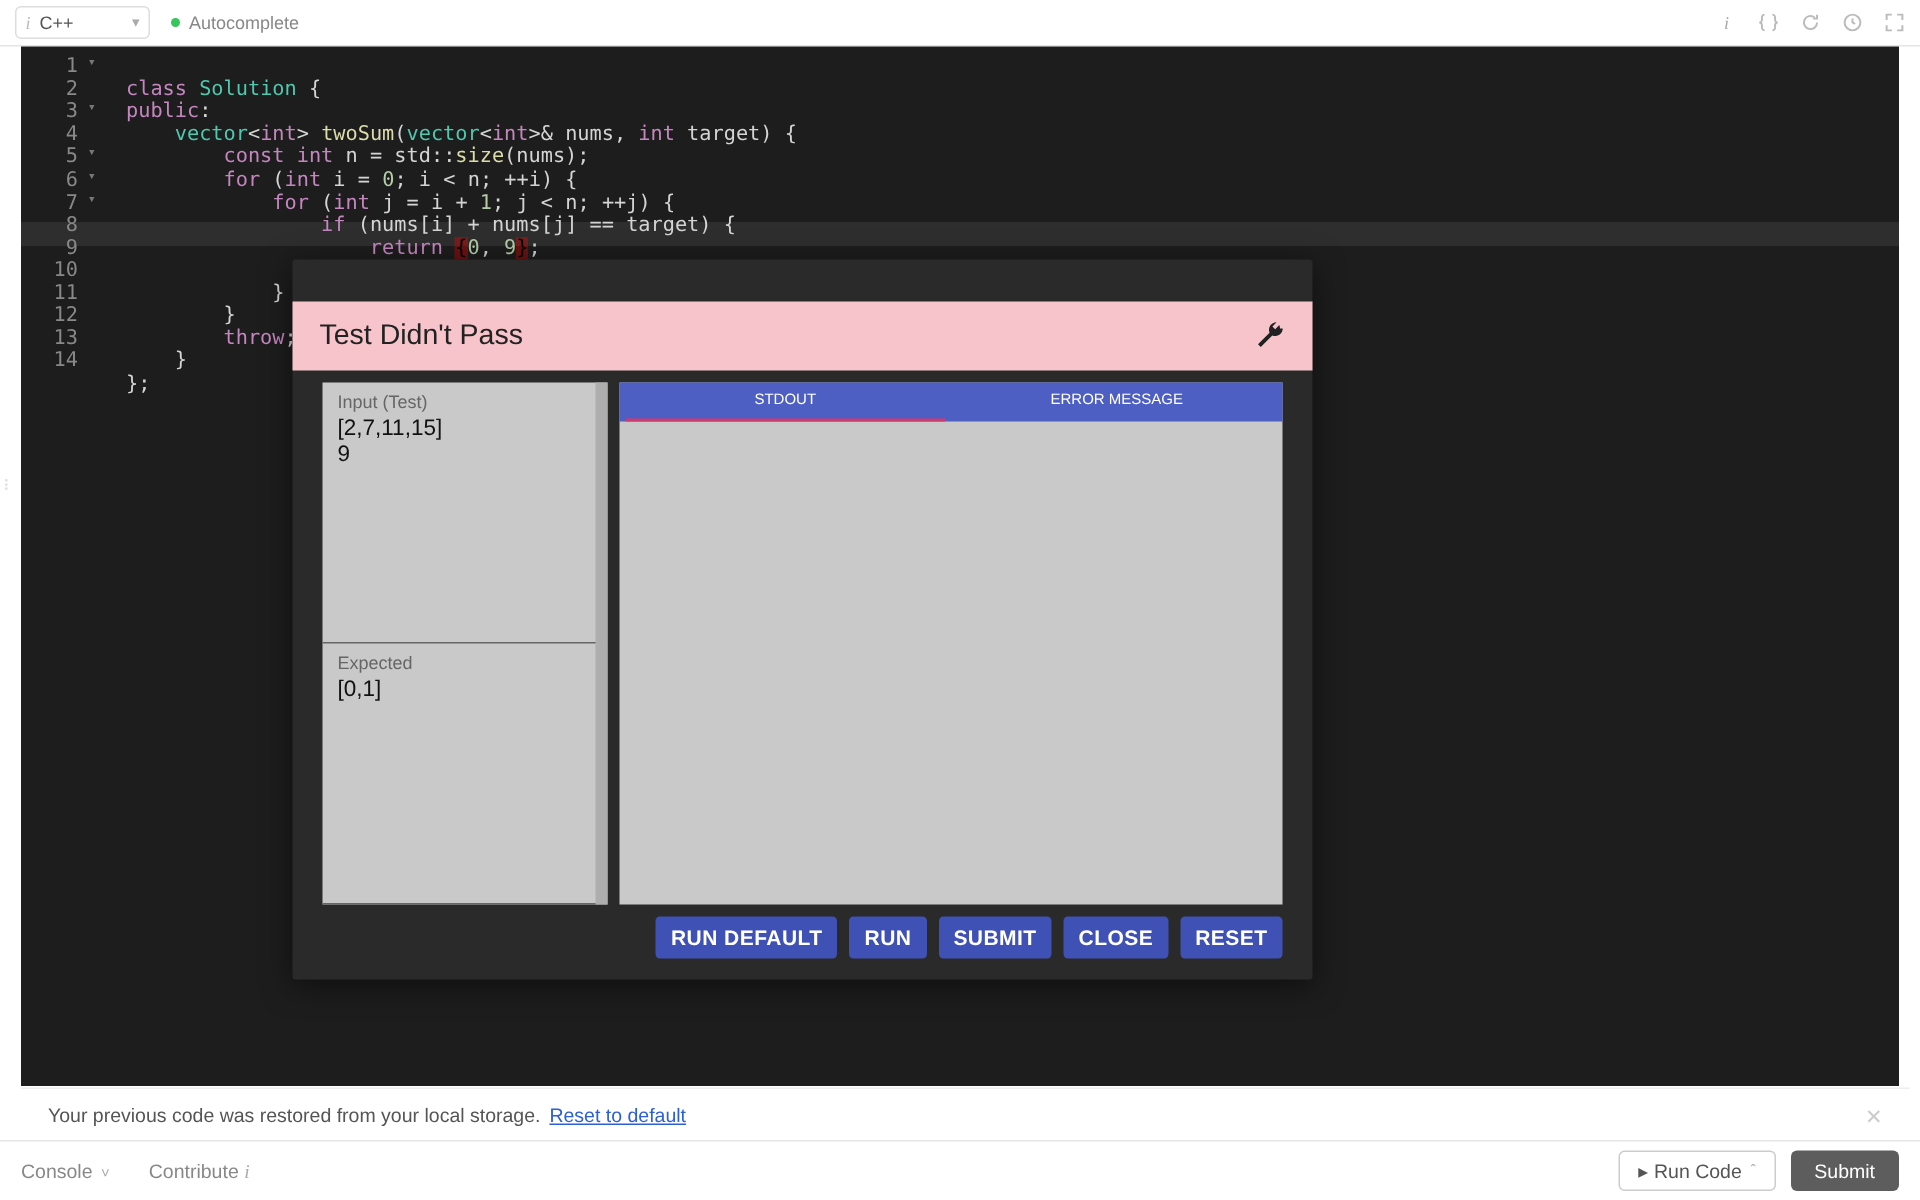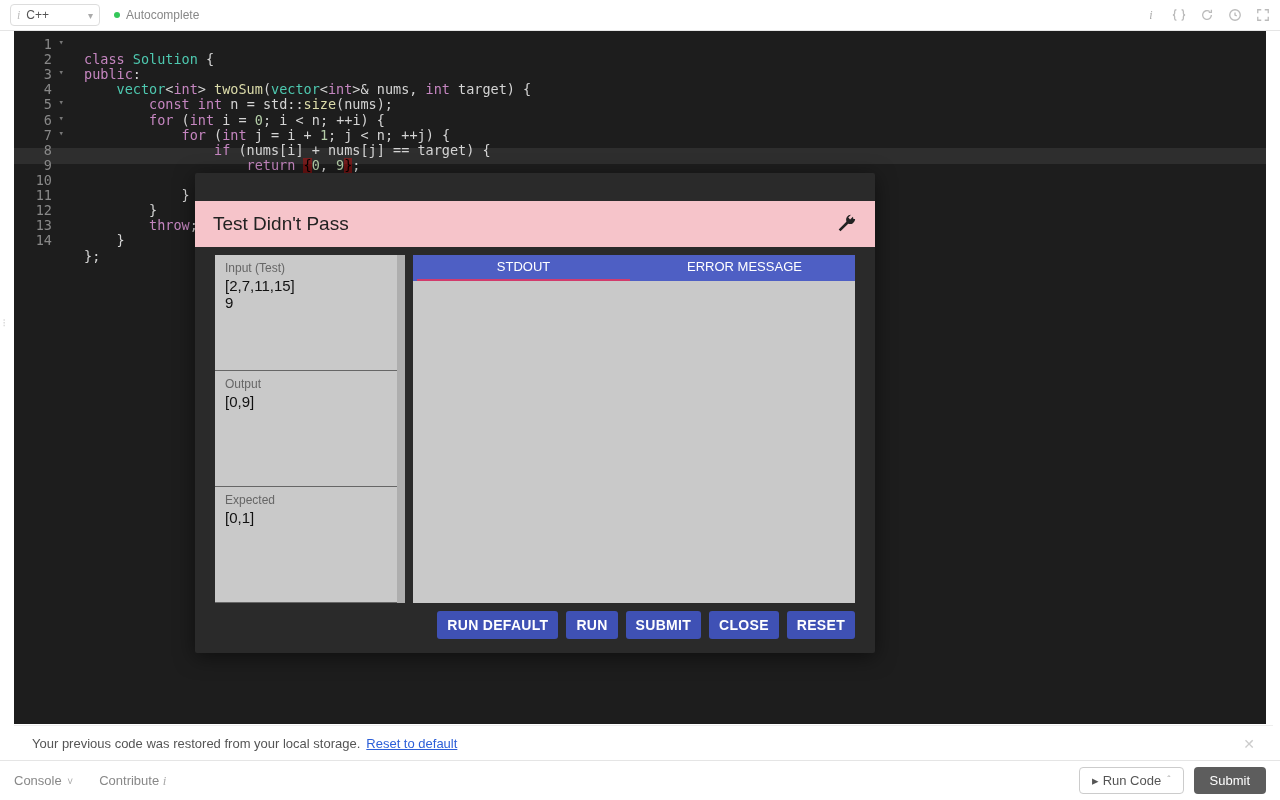--- a/index.html
+++ b/index.html
@@ -194,21 +194,21 @@
   .pane-val { color:#111; font-size:15px; white-space:pre; }
   .right-col {
     flex: 1; background:#c9c9c9;
     display:flex; flex-direction:column;
   }
   .tabs {
     display:flex; background:#4e5fc4;
     height: 26px;
   }
   .tab {
-    flex:1; text-align:center; color:#fff; font-size:13px; line-height:24px;
+    flex:1; text-align:center; color:#fff; font-size:10px; line-height:24px;
     cursor:pointer; position:relative;
   }
   .tab.active::after {
     content:""; position:absolute; left:4px; right:4px; bottom:0; height:2px; background:#d13b6c;
   }
   .tab-content { flex:1; }
   .modal-actions {
     display:flex; justify-content:flex-end; gap:8px; margin-top: 8px;
   }
   .mbtn {
@@ -304,24 +304,20 @@
         </svg>
     </span>
   </div>
   <div class="modal-body">
     <div class="panels">
       <div class="left-col">
         <div class="pane">
           <div class="pane-label">Input (Test)</div>
           <div class="pane-val">[2,7,11,15]
 9</div>
-        </div>
-        <div class="pane">
-          <div class="pane-label">Output</div>
-          <div class="pane-val">[0,9]</div>
         </div>
         <div class="pane">
           <div class="pane-label">Expected</div>
           <div class="pane-val">[0,1]</div>
         </div>
         <div class="left-scroll"></div>
       </div>
       <div class="right-col">
         <div class="tabs">
           <div class="tab active">STDOUT</div>

